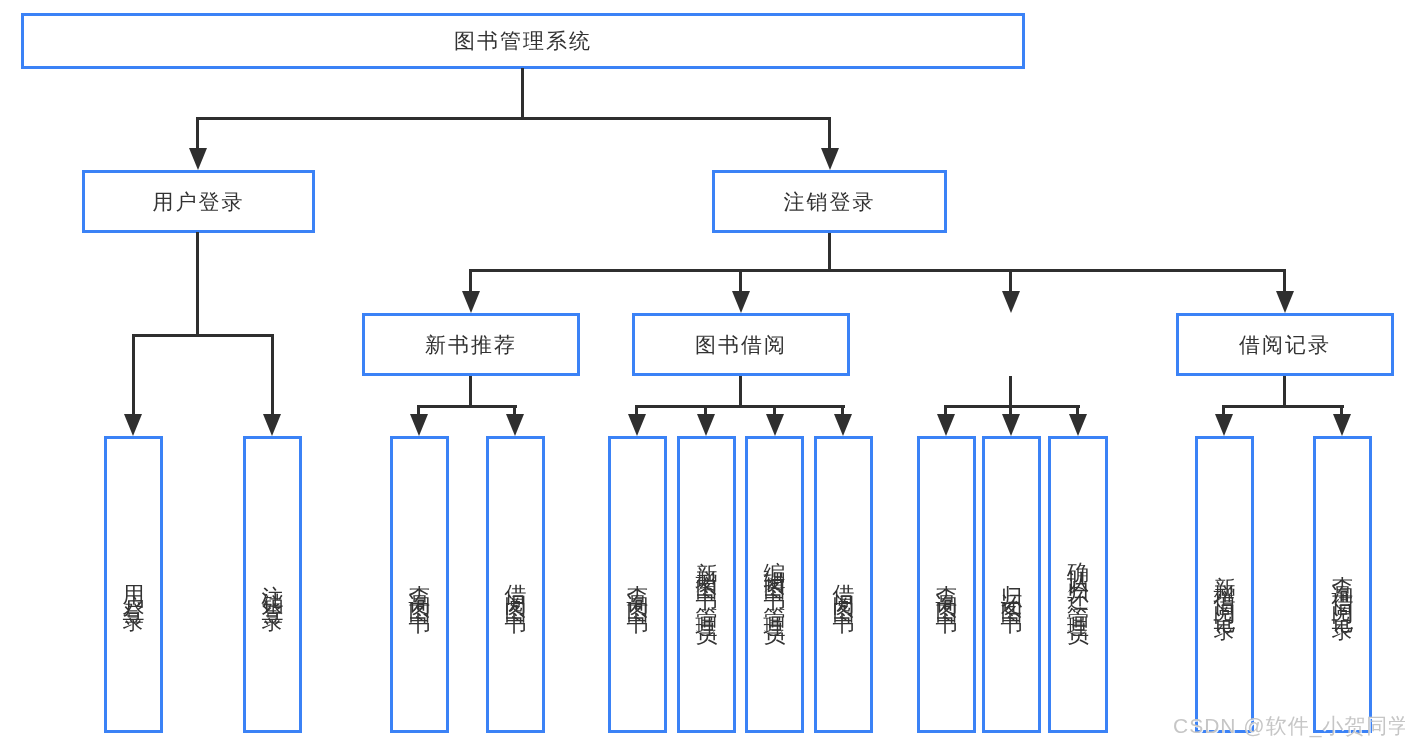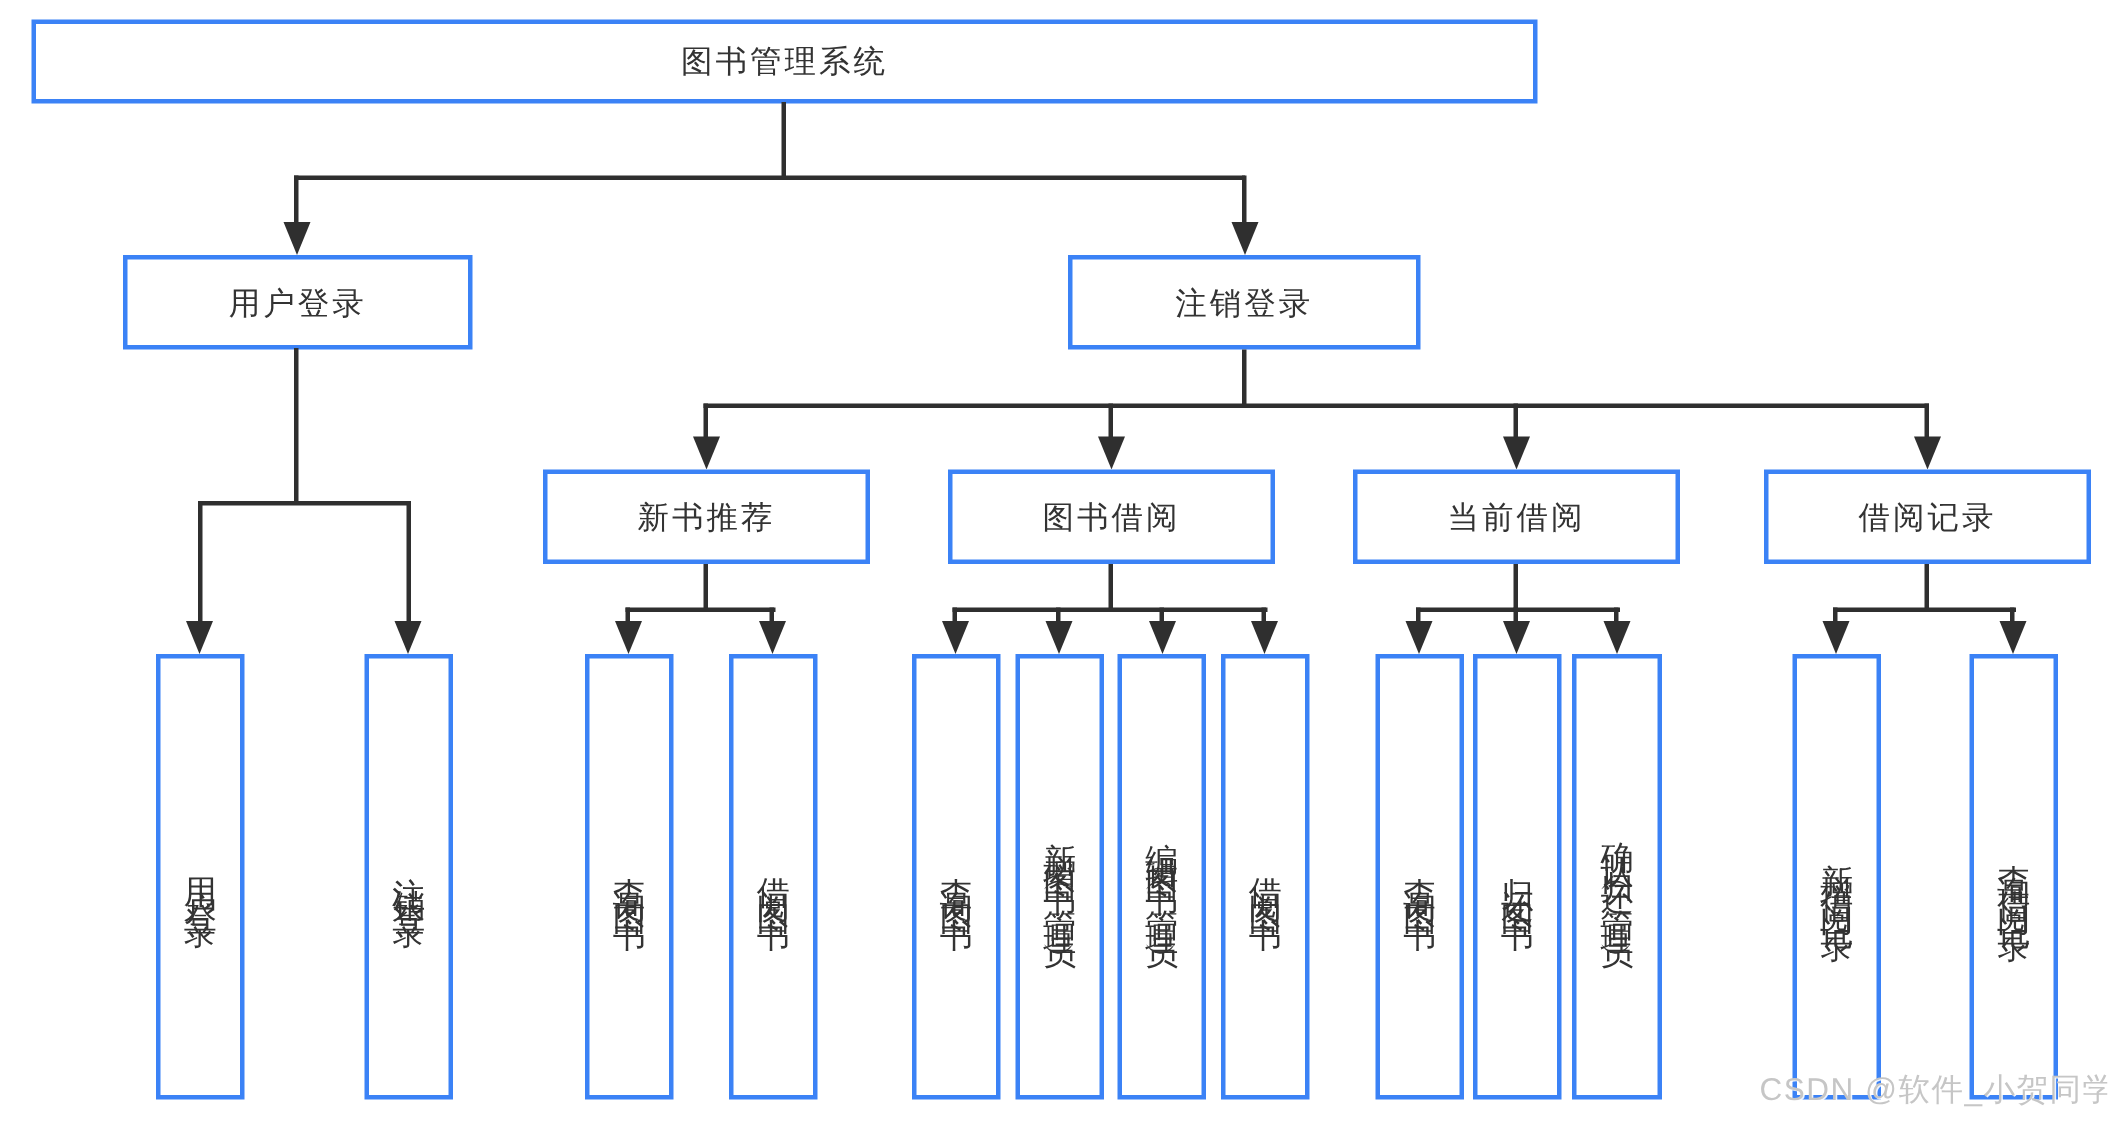--- a/index.html
+++ b/index.html
@@ -69,23 +69,20 @@
   <div class="arrow" style="left:462px;top:291px;"></div>
   <div class="arrow" style="left:732px;top:291px;"></div>
   <div class="arrow" style="left:1002px;top:291px;"></div>
   <div class="arrow" style="left:1276px;top:291px;"></div>
 
   <div class="box" style="left:632px;top:313px;width:218px;height:63px;">
     <span class="hlabel">图书借阅</span>
   </div>
   <div class="box" style="left:362px;top:313px;width:218px;height:63px;">
     <span class="hlabel">新书推荐</span>
-  </div>
-  <div class="box" style="left:902px;top:313px;width:218px;height:63px;">
-    <span class="hlabel">当前借阅</span>
   </div>
   <div class="box" style="left:1176px;top:313px;width:218px;height:63px;">
     <span class="hlabel">借阅记录</span>
   </div>
 
   <div class="vline" style="left:469px;top:376px;height:32px;"></div>
   <div class="hline" style="left:417px;top:405px;width:100px;"></div>
   <div class="vline" style="left:417px;top:405px;height:13px;"></div>
   <div class="vline" style="left:513px;top:405px;height:13px;"></div>
   <div class="arrow" style="left:410px;top:414px;"></div>

